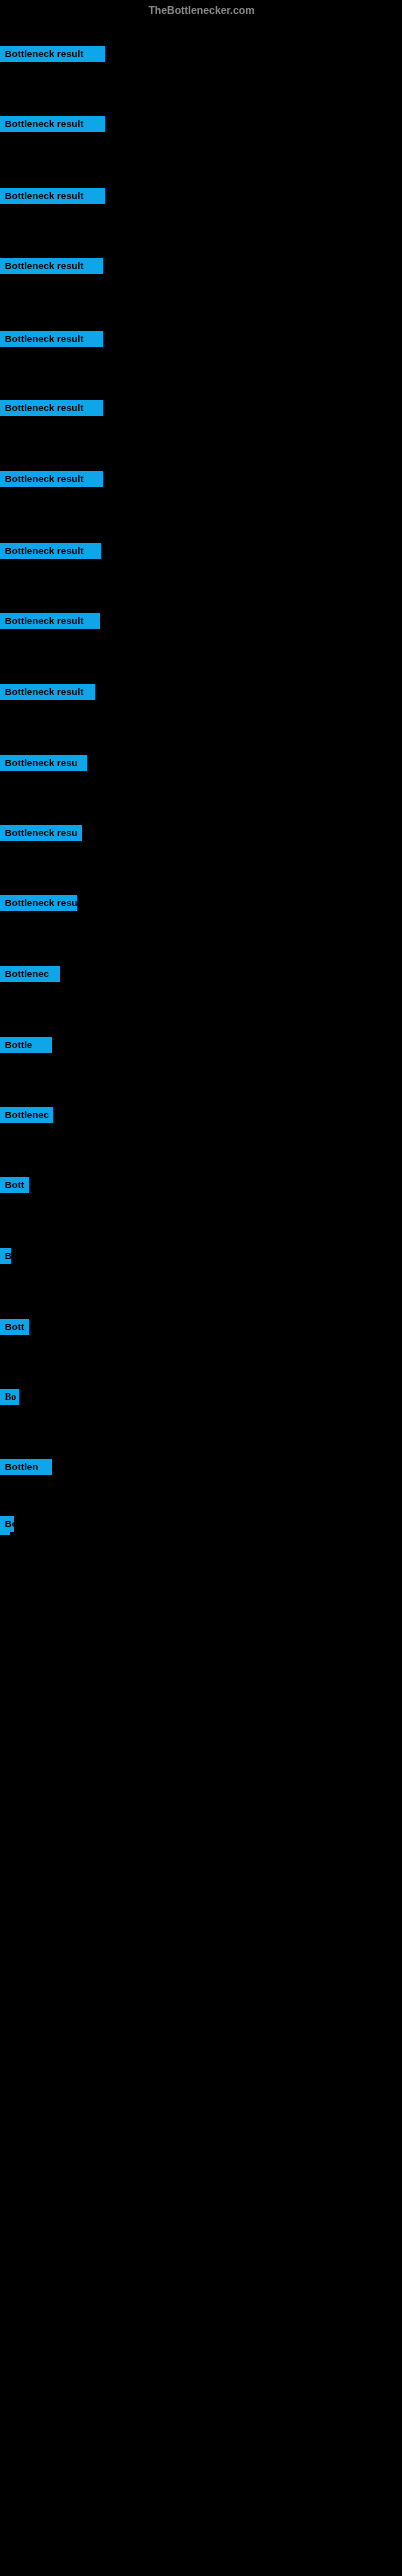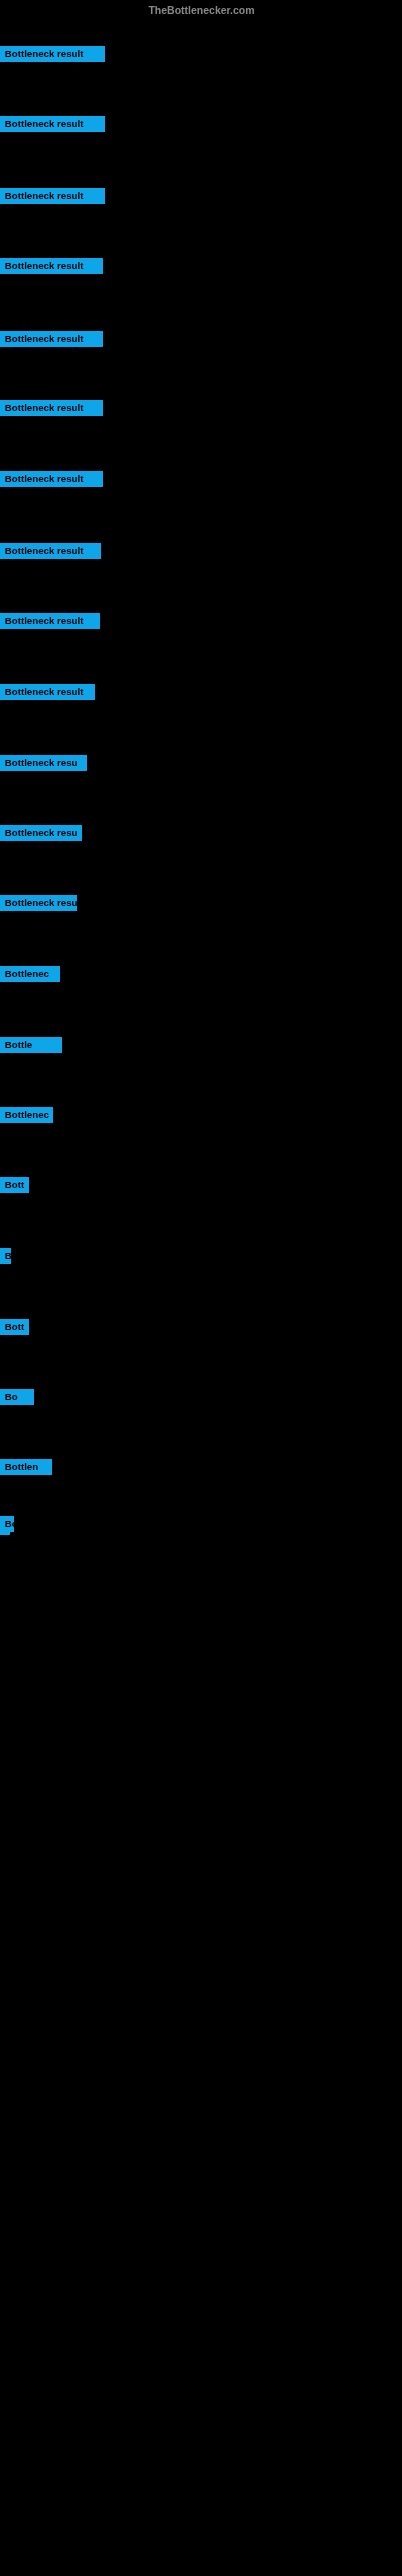--- a/index.html
+++ b/index.html
@@ -48,22 +48,22 @@
 <div class="bottleneck-badge" style="top: 331px; width: 103px;">Bottleneck result</div>
 <div class="bottleneck-badge" style="top: 400px; width: 103px;">Bottleneck result</div>
 <div class="bottleneck-badge" style="top: 471px; width: 103px;">Bottleneck result</div>
 <div class="bottleneck-badge" style="top: 543px; width: 101px;">Bottleneck result</div>
 <div class="bottleneck-badge" style="top: 613px; width: 100px;">Bottleneck result</div>
 <div class="bottleneck-badge" style="top: 684px; width: 95px;">Bottleneck result</div>
 <div class="bottleneck-badge" style="top: 755px; width: 87px;">Bottleneck resu</div>
 <div class="bottleneck-badge" style="top: 825px; width: 82px;">Bottleneck resu</div>
 <div class="bottleneck-badge" style="top: 895px; width: 77px;">Bottleneck resu</div>
 <div class="bottleneck-badge" style="top: 966px; width: 60px;">Bottlenec</div>
-<div class="bottleneck-badge" style="top: 1037px; width: 62px;">Bottle</div>
+<div class="bottleneck-badge" style="top: 1037px; width: 52px;">Bottle</div>
 <div class="bottleneck-badge" style="top: 1107px; width: 53px;">Bottlenec</div>
 <div class="bottleneck-badge" style="top: 1177px; width: 29px;">Bott</div>
 <div class="bottleneck-badge" style="top: 1248px; width: 11.3px;">B</div>
 <div class="bottleneck-badge" style="top: 1319px; width: 29px;">Bott</div>
-<div class="bottleneck-badge" style="top: 1389px; width: 34px;">Bo</div>
+<div class="bottleneck-badge" style="top: 1389px; width: 19px; font-family: Liberation Serif, serif;">Bo</div>
 <div class="bottleneck-badge" style="top: 1459px; width: 52px;">Bottlen</div>
 <div class="bottleneck-badge" style="top: 1530px; width: 3.2px;"></div>
 <div class="bottleneck-badge" style="top: 1516px; width: 14px;">Bot</div>
 
 
 </body></html>

